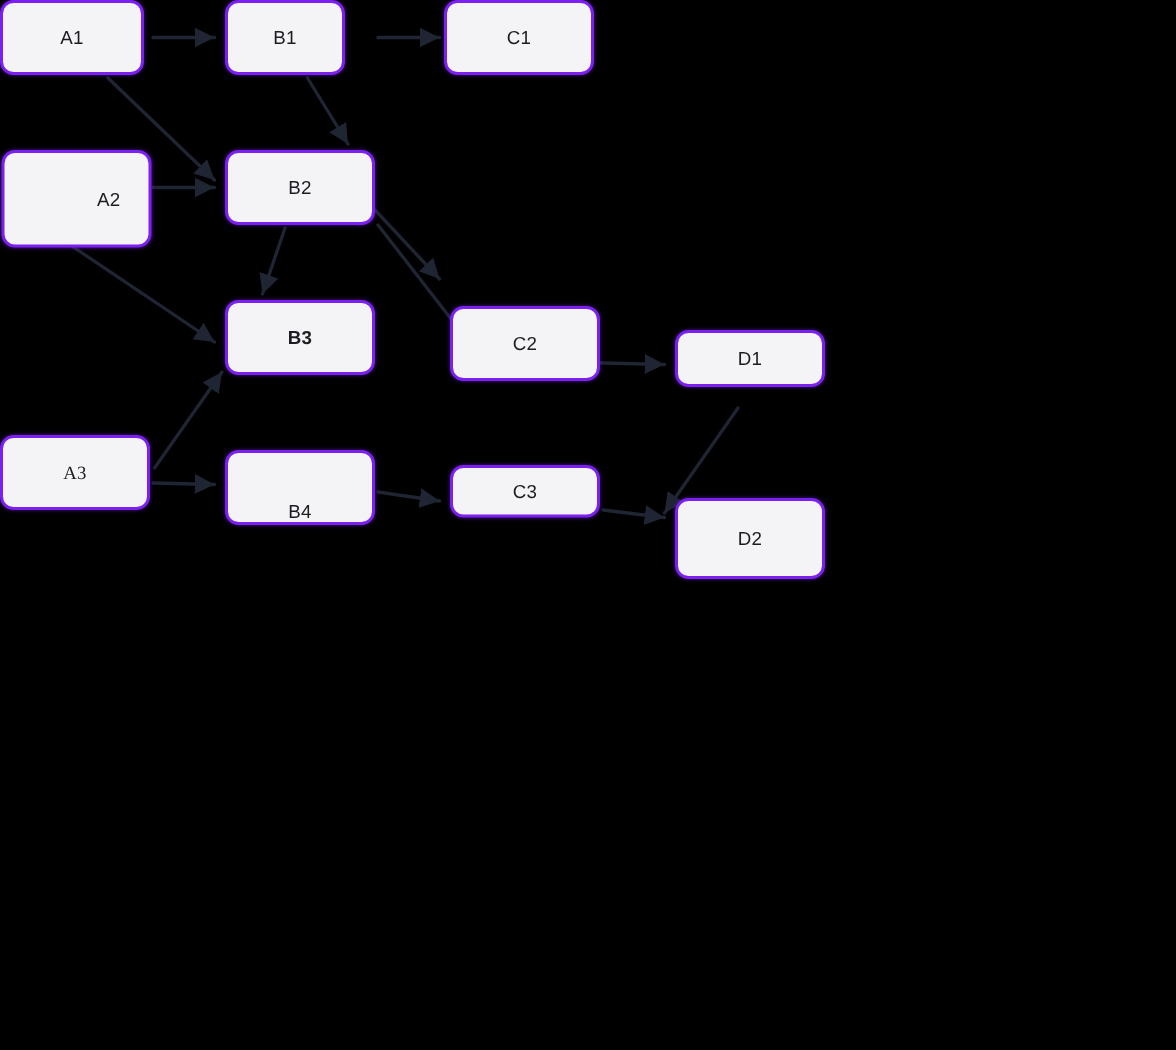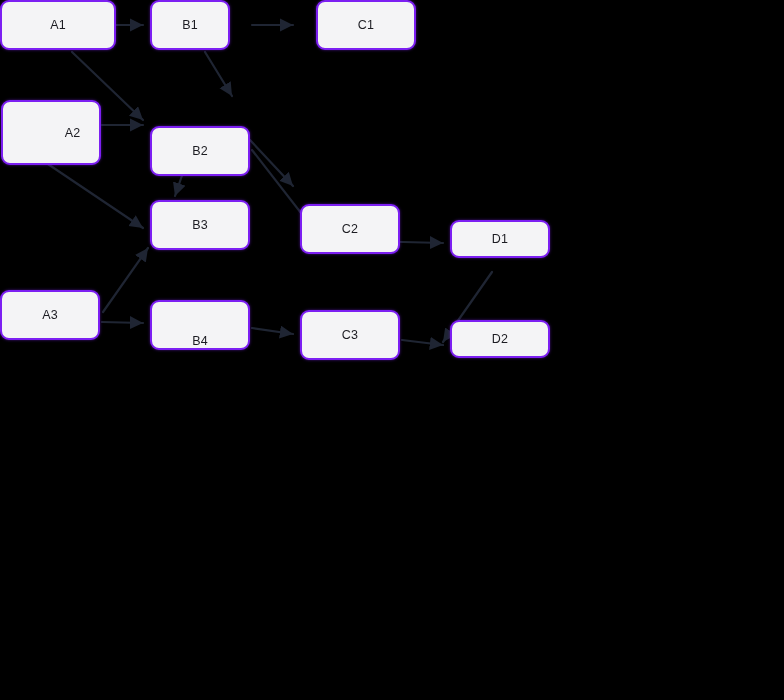--- a/index.html
+++ b/index.html
@@ -45,50 +45,50 @@
         <path d="M 250,140 L 293,186" fill="none" stroke="#1f2533" stroke-width="2.2" stroke-linecap="round" marker-end="url(#arrowhead)"></path>
         <path d="M 252,150 L 322,240" fill="none" stroke="#1f2533" stroke-width="2.2" stroke-linecap="round" marker-end="url(#arrowhead)"></path>
         <path d="M 252,328 L 293,334" fill="none" stroke="#1f2533" stroke-width="2.2" stroke-linecap="round" marker-end="url(#arrowhead)"></path>
         <path d="M 340,216 L 324,238" fill="none" stroke="#1f2533" stroke-width="2.2" stroke-linecap="round" marker-end="url(#arrowhead)"></path>
         <path d="M 324,240 L 443,243" fill="none" stroke="#1f2533" stroke-width="2.2" stroke-linecap="round" marker-end="url(#arrowhead)"></path>
         <path d="M 492,272 L 443,342" fill="none" stroke="#1f2533" stroke-width="2.2" stroke-linecap="round" marker-end="url(#arrowhead)"></path>
         <path d="M 402,340 L 443,345" fill="none" stroke="#1f2533" stroke-width="2.2" stroke-linecap="round" marker-end="url(#arrowhead)"></path>
       </g>
   </svg>
   <div id="node-layer">
-      <div class="node" style="left: 0px; top: 0px; width: 116px; height: 50px;">
+      <div class="node" style="left: 0px; top: 0px; width: 96px; height: 50px;">
         <span>A1</span>
       </div>
       <div class="node" style="left: 1px; top: 100px; width: 100px; height: 65px; padding-left: 43px;">
         <span>A2</span>
       </div>
-      <div class="node" style="left: 0px; top: 290px; width: 100px; height: 50px;">
+      <div class="node" style="left: 0px; top: 290px; width: 100px; height: 50px; font-family: Liberation Serif, serif;">
         <span>A3</span>
       </div>
       <div class="node" style="left: 150px; top: 0px; width: 80px; height: 50px;">
         <span>B1</span>
       </div>
-      <div class="node" style="left: 150px; top: 100px; width: 100px; height: 50px; margin-top: 26px;">
+      <div class="node" style="left: 150px; top: 100px; width: 100px; height: 50px;">
         <span>B2</span>
       </div>
-      <div class="node" style="left: 150px; top: 200px; width: 100px; height: 50px;">
+      <div class="node" style="left: 150px; top: 200px; width: 100px; height: 50px; font-weight: bold;">
         <span>B3</span>
       </div>
       <div class="node" style="left: 150px; top: 300px; width: 100px; height: 50px; align-items: flex-end;">
         <span>B4</span>
       </div>
-      <div class="node" style="left: 316px; top: 0px; width: 100px; height: 50px; text-align: center;">
+      <div class="node" style="left: 296px; top: 0px; width: 100px; height: 50px; text-align: center;">
         <span>C1</span>
       </div>
       <div class="node" style="left: 300px; top: 164px; width: 100px; height: 50px; margin-top: 40px;">
         <span>C2</span>
       </div>
-      <div class="node" style="left: 300px; top: 310px; width: 100px; height: 50px;">
+      <div class="node" style="left: 300px; top: 310px; width: 100px; height: 35px;">
         <span>C3</span>
       </div>
       <div class="node" style="left: 450px; top: 220px; width: 100px; height: 38px;">
         <span>D1</span>
       </div>
-      <div class="node" style="left: 450px; top: 320px; width: 100px; height: 38px; align-items: center;">
+      <div class="node" style="left: 450px; top: 332px; width: 100px; height: 54px; align-items: center;">
         <span>D2</span>
       </div>
     </div>
 </div>
 
 </body></html>

